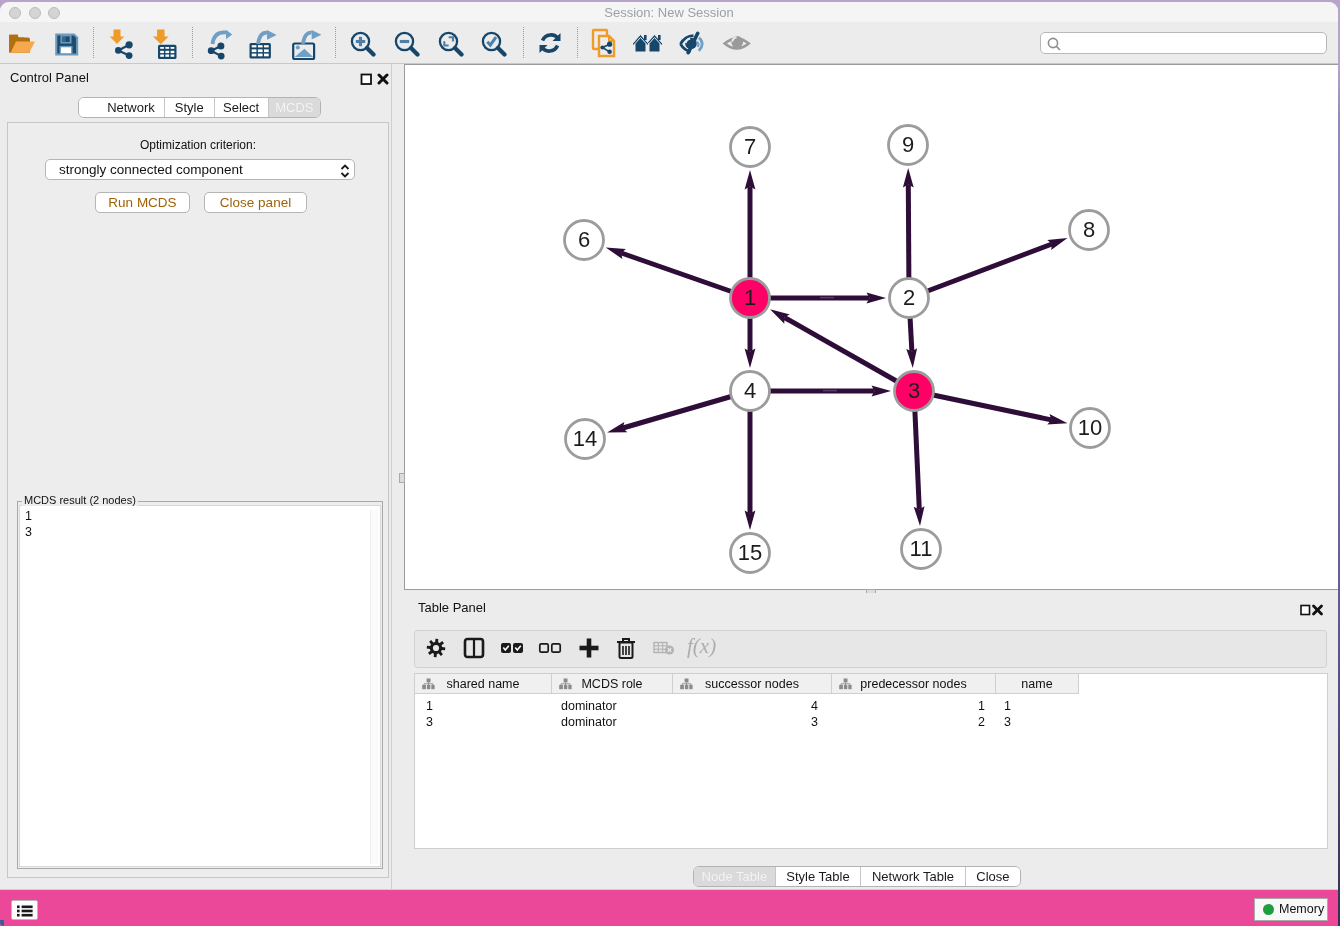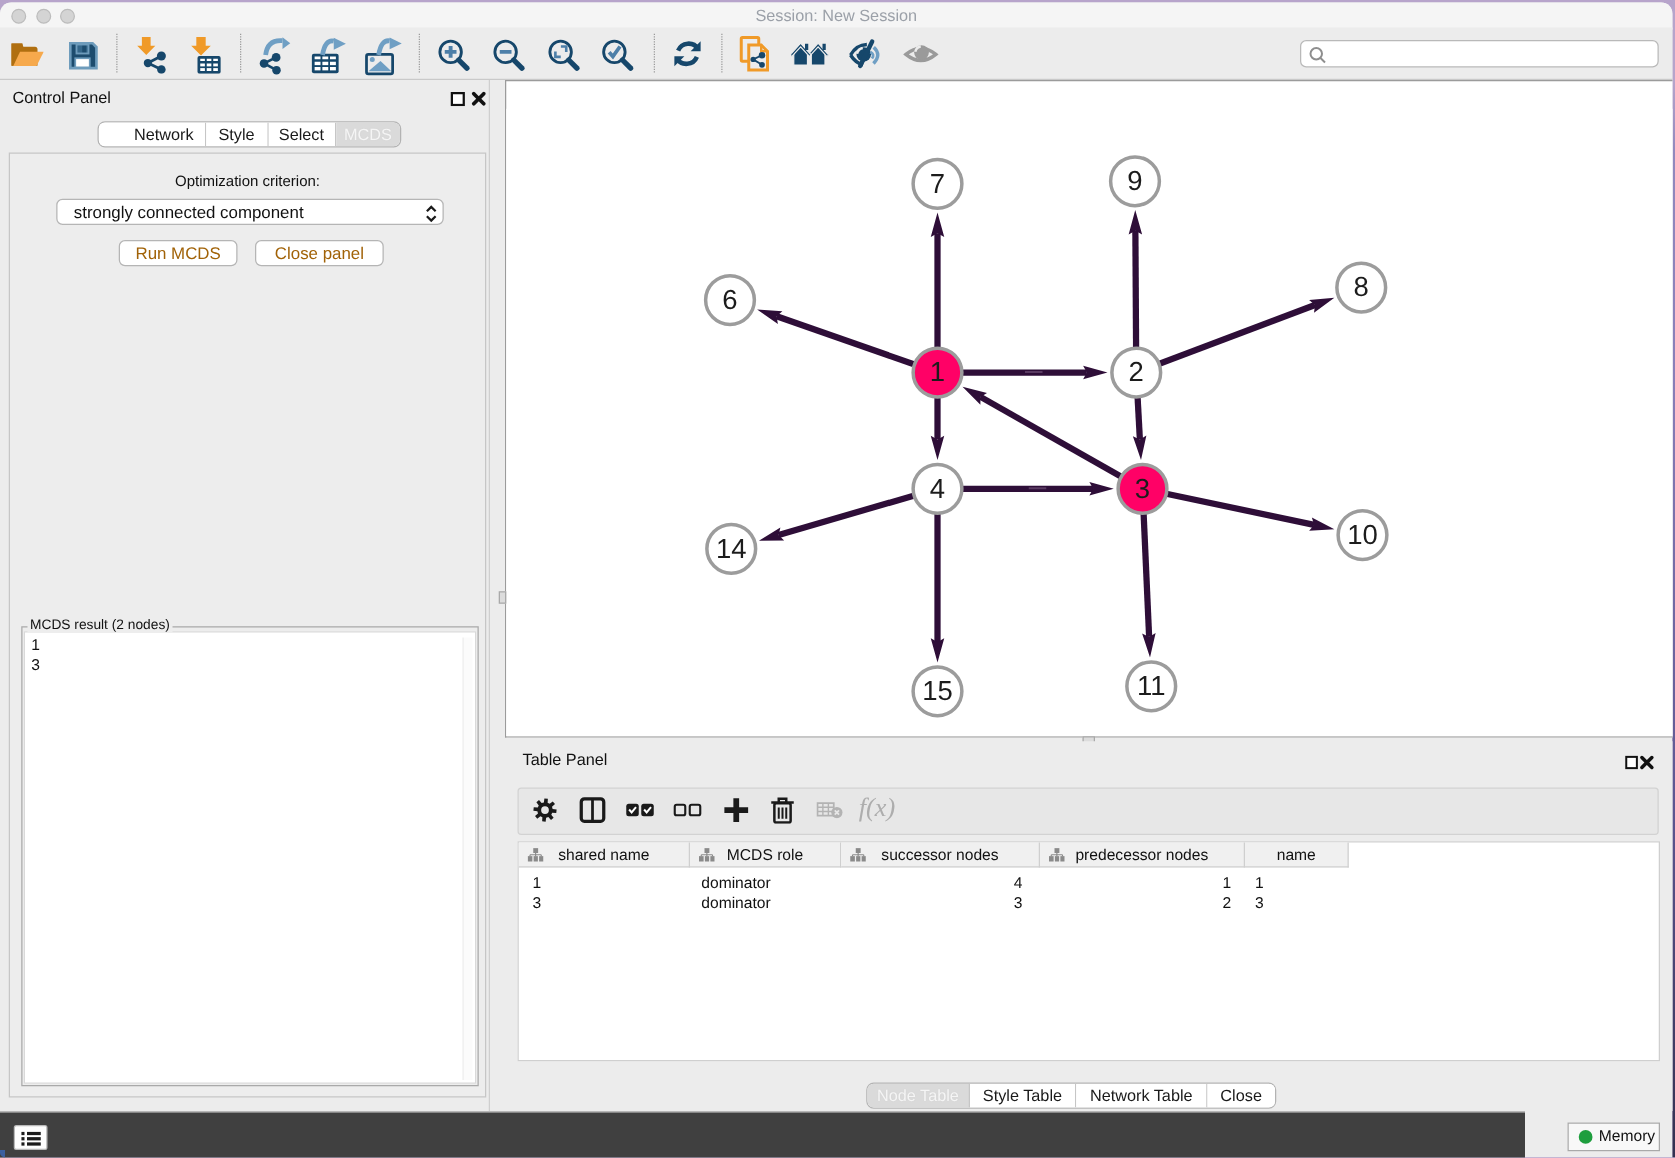--- a/index.html
+++ b/index.html
@@ -67,21 +67,21 @@
   #ttoolbar{position:absolute;left:22px;top:37px;width:913px;height:38px;
       background:#e7e7e7;border:1px solid #d2d2d2;border-radius:3px;box-sizing:border-box;}
   #ttable{position:absolute;left:22px;top:80px;width:914px;height:176px;background:#fff;
       border:1px solid #cfcfcf;box-sizing:border-box;}
   .thead{position:absolute;top:0;height:20px;background:#f0f0f0;border-right:1px solid #cfcfcf;
       border-bottom:1px solid #cfcfcf;box-sizing:border-box;font-size:12.5px;color:#111;
       text-align:center;line-height:20px;}
   .trow{position:absolute;font-size:12.5px;color:#111;height:16px;line-height:16px;}
   #btabs{left:301px;top:273px;width:328px;height:21px;}
   
-  #statusbar{position:absolute;left:0;top:889px;width:1220px;height:37px;background:#404040;border-top:1px solid #cfcfcf;}
+  #statusbar{position:absolute;left:0;top:889px;width:1338px;height:37px;background:#ec4899;border-top:1px solid #cfcfcf;}
   #listbtn{position:absolute;left:11px;top:10px;width:27px;height:20px;background:#fdfdfd;
       border:1px solid #b9b9b9;box-sizing:border-box;border-radius:2px;}
   #membtn{position:absolute;left:1254px;top:8px;width:74px;height:23px;background:#f8f8f8;
       border:1px solid #a9a9a9;box-sizing:border-box;font-size:12.5px;color:#111;}
 </style>
 </head>
 <body>
 <div id="win"></div>
 <div id="rightedge"></div>
 

